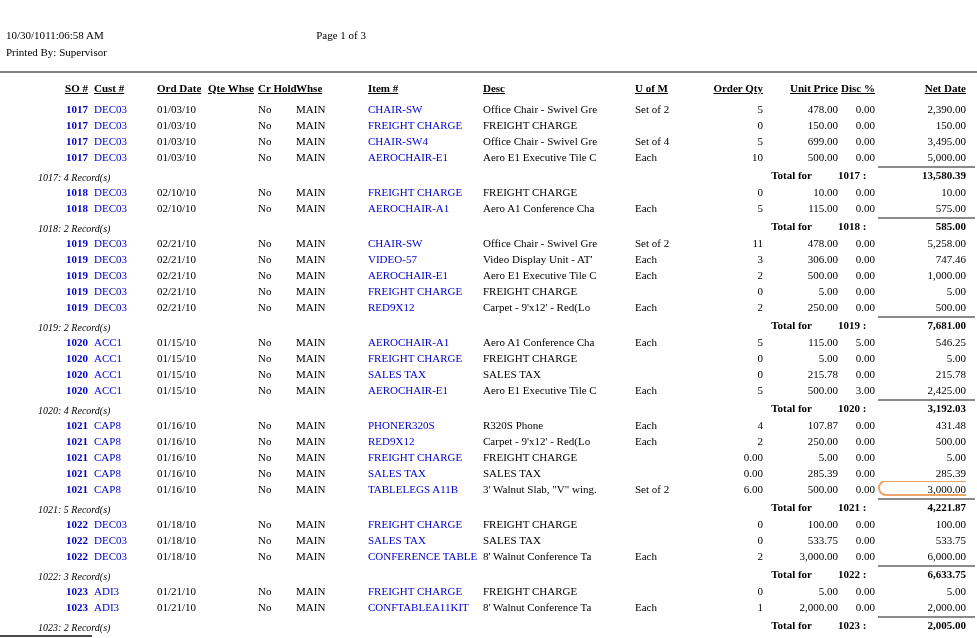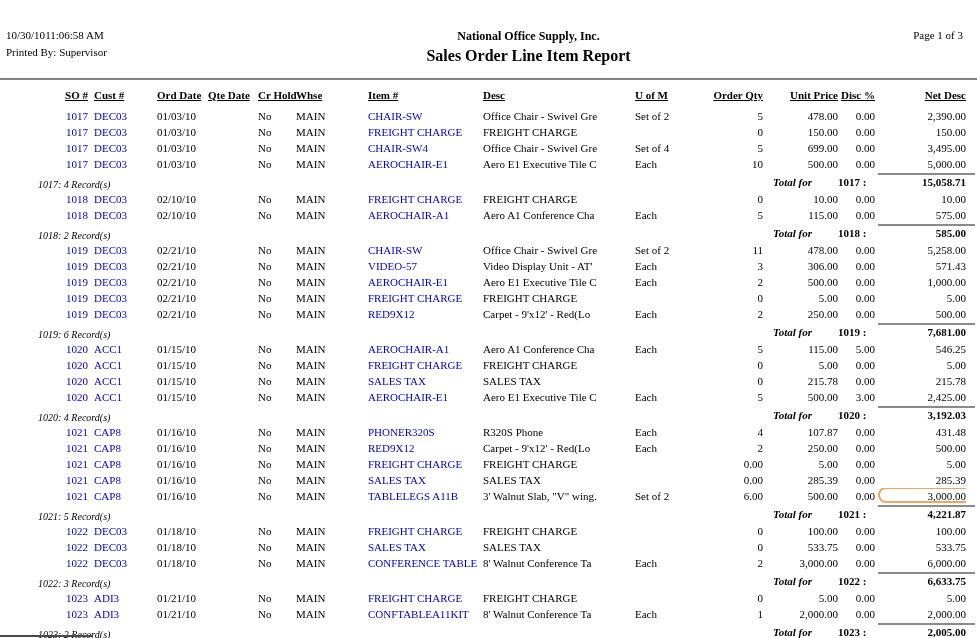--- a/index.html
+++ b/index.html
@@ -34,69 +34,65 @@
   .c-qty  { width:73px; }
   .c-unit { width:75px; }
   .c-disc { width:37px; }
   .c-net  { width:91px; }
   .num { text-align:right; }
   
   #report-body { margin-top:2px; }
   .row { display:flex; height:16px; line-height:16px; font-size:11px; }
   .cell { flex:0 0 auto; white-space:nowrap; overflow:hidden; }
   .link { color:#0101cd; }
-  .link-bold { color:#0101cd; font-weight:normal; }
+  .link-bold { color:#0101cd; font-weight:bold; }
   .group { margin-bottom:1px; }
   .net-rule { height:2px; background:#8a8a8a; width:97px; margin:1px 2px 0 auto; }
   .summary { display:flex; width:966px; height:15px; line-height:14px; font-size:11px; }
   .record-note { margin-left:38px; font-style:italic; font-size:10px; position:relative; top:3px; white-space:nowrap; }
-  .total-label { margin-left:auto; font-weight:bold; white-space:nowrap;font-style:italic; }
+  .total-label { margin-left:auto; font-weight:bold; white-space:nowrap; }
   .total-so { width:40px; margin-left:26px; font-weight:bold; white-space:nowrap; }
   .total-net { width:88px; text-align:right; font-weight:bold; white-space:nowrap; }
   
   .cell-rel { position:relative; }
   .hl-ring { position:absolute; left:3px; right:-9px; top:-1px; bottom:1px;
              border:2px solid #eda568; border-radius:9px; pointer-events:none; }
   
   .bottom-rule { position:absolute; left:0; top:635px; width:92px; height:2px; background:#4a4a4a; }
 </style>
 </head>
 <body>
 
 <div class="hdr">
   <div class="hdr-left">
     <div class="dt">
       <span>10/30/10</span>
       <span>11:06:58 AM</span>
     </div>
     <div class="line2">Printed By: Supervisor</div>
   </div>
-  <div class="hdr-center">
-    <div class="company">National Office Supply, Inc.</div>
-    <div class="title">Sales Order Line Item Report</div>
-  </div>
   <div class="hdr-right">Page 1 of 3</div>
 </div>
 
 <div class="hrule"></div>
 
 <div class="cols">
   <span class="c-so">SO #</span>
   <span class="c-cust">Cust #</span>
   <span class="c-ord">Ord Date</span>
-  <span class="c-qte">Qte Date</span>
+  <span class="c-qte">Qte Whse</span>
   <span class="c-cr">Cr Hold</span>
   <span class="c-whse">Whse</span>
   <span class="c-item">Item #</span>
   <span class="c-desc">Desc</span>
   <span class="c-uofm">U of M</span>
   <span class="c-qty num">Order Qty</span>
   <span class="c-unit num">Unit Price</span>
   <span class="c-disc num">Disc %</span>
-  <span class="c-net num">Net Desc</span>
+  <span class="c-net num">Net Date</span>
 </div>
 
 <div id="report-body">
     <div class="group">
       <div class="row">
         <span class="cell c-so link-bold">1017</span>
         <span class="cell c-cust link">DEC03</span>
         <span class="cell c-ord">01/03/10</span>
         <span class="cell c-qte"></span>
         <span class="cell c-cr">No</span>
@@ -152,21 +148,21 @@
         <span class="cell c-qty num">10</span>
         <span class="cell c-unit num">500.00</span>
         <span class="cell c-disc num">0.00</span>
         <span class="cell c-net num">5,000.00</span>
       </div>
       <div class="net-rule"></div>
       <div class="summary">
         <span class="record-note">1017: 4 Record(s)</span>
         <span class="total-label">Total for</span>
         <span class="total-so">1017 :</span>
-        <span class="total-net">15,058.71</span>
+        <span class="total-net">13,580.39</span>
       </div>
     </div>
     <div class="group">
       <div class="row">
         <span class="cell c-so link-bold">1018</span>
         <span class="cell c-cust link">DEC03</span>
         <span class="cell c-ord">02/10/10</span>
         <span class="cell c-qte"></span>
         <span class="cell c-cr">No</span>
         <span class="cell c-whse">MAIN</span>
@@ -223,21 +219,21 @@
         <span class="cell c-ord">02/21/10</span>
         <span class="cell c-qte"></span>
         <span class="cell c-cr">No</span>
         <span class="cell c-whse">MAIN</span>
         <span class="cell c-item link">VIDEO-57</span>
         <span class="cell c-desc">Video Display Unit - AT'</span>
         <span class="cell c-uofm">Each</span>
         <span class="cell c-qty num">3</span>
         <span class="cell c-unit num">306.00</span>
         <span class="cell c-disc num">0.00</span>
-        <span class="cell c-net num">571.43</span>
+        <span class="cell c-net num">747.46</span>
       </div>
       <div class="row">
         <span class="cell c-so link-bold">1019</span>
         <span class="cell c-cust link">DEC03</span>
         <span class="cell c-ord">02/21/10</span>
         <span class="cell c-qte"></span>
         <span class="cell c-cr">No</span>
         <span class="cell c-whse">MAIN</span>
         <span class="cell c-item link">AEROCHAIR-E1</span>
         <span class="cell c-desc">Aero E1 Executive Tile C</span>
@@ -272,21 +268,21 @@
         <span class="cell c-item link">RED9X12</span>
         <span class="cell c-desc">Carpet - 9'x12' - Red(Lo</span>
         <span class="cell c-uofm">Each</span>
         <span class="cell c-qty num">2</span>
         <span class="cell c-unit num">250.00</span>
         <span class="cell c-disc num">0.00</span>
         <span class="cell c-net num">500.00</span>
       </div>
       <div class="net-rule"></div>
       <div class="summary">
-        <span class="record-note">1019: 6 Record(s)</span>
+        <span class="record-note">1019: 2 Record(s)</span>
         <span class="total-label">Total for</span>
         <span class="total-so">1019 :</span>
         <span class="total-net">7,681.00</span>
       </div>
     </div>
     <div class="group">
       <div class="row">
         <span class="cell c-so link-bold">1020</span>
         <span class="cell c-cust link">ACC1</span>
         <span class="cell c-ord">01/15/10</span>

